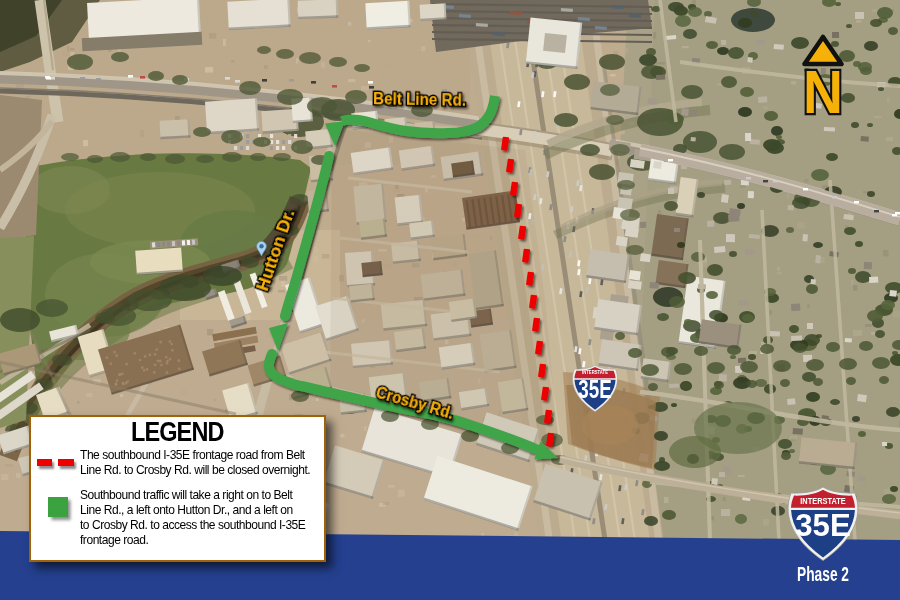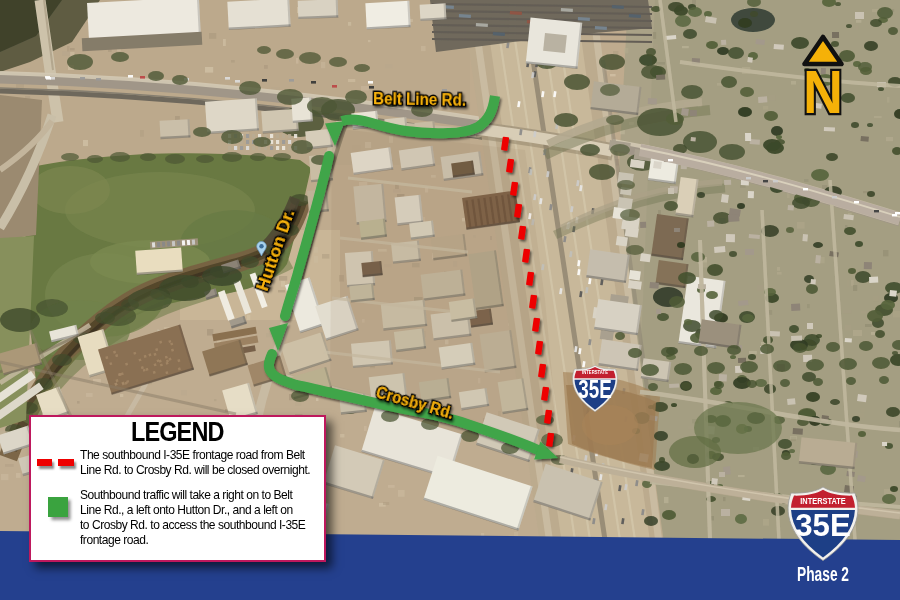--- a/index.html
+++ b/index.html
@@ -1595,21 +1595,21 @@
         <rect x="547.8" y="433" width="6.4" height="13.5" rx="1" fill="#ee0000" transform="rotate(8 551 433)"></rect>
       </g>
       <text x="373" y="104.5" font-family="Liberation Sans, sans-serif" font-weight="bold" font-size="16" fill="#f6b10a" stroke="#000" stroke-width="3" paint-order="stroke" textLength="93" lengthAdjust="spacingAndGlyphs" filter="url(#ds)" transform="rotate(1 373 104.5)">Belt Line Rd.</text>
       <text x="267" y="292" font-family="Liberation Sans, sans-serif" font-weight="bold" font-size="16" fill="#f6b10a" stroke="#000" stroke-width="3" paint-order="stroke" textLength="85" lengthAdjust="spacingAndGlyphs" filter="url(#ds)" transform="rotate(-71 267 292)">Hutton Dr.</text>
       <text x="375" y="397" font-family="Liberation Sans, sans-serif" font-weight="bold" font-size="16" fill="#f6b10a" stroke="#000" stroke-width="3" paint-order="stroke" textLength="80" lengthAdjust="spacingAndGlyphs" filter="url(#ds)" transform="rotate(16 375 397)">Crosby Rd.</text>
       <g>
         <path d="M261.5,256 C258.8,250.5 256.7,248.6 256.7,246.3 A4.8,4.8 0 1 1 266.3,246.3 C266.3,248.6 264.2,250.5 261.5,256 Z" fill="#a9d3ee" stroke="#6d9cc3" stroke-width="0.7"></path>
         <circle cx="261.5" cy="246.3" r="2.2" fill="#3d6d99"></circle>
       </g>
     </svg>
-<div style="position:absolute;left:29px;top:415px;width:297px;height:147px;background:#fff;border:2px solid #be185d;box-sizing:border-box;box-shadow:6px 6px 9px rgba(0,0,0,0.6);font-family:'Liberation Sans',sans-serif">
+<div style="position:absolute;left:29px;top:415px;width:297px;height:147px;background:#fff;border:2px solid #a16207;box-sizing:border-box;box-shadow:6px 6px 9px rgba(0,0,0,0.6);font-family:'Liberation Sans',sans-serif">
 <div style="text-align:center;margin-top:0px;color:#000"><span style="display:inline-block;font-weight:bold;font-size:27px;letter-spacing:-1px;transform:scaleX(0.87);transform-origin:center top">LEGEND</span></div>
 <div style="position:absolute;left:6px;top:42px;width:15px;height:7px;background:#ee0000;box-shadow:2px 2.5px 2px rgba(0,0,0,0.45)"></div>
 <div style="position:absolute;left:27px;top:42px;width:16px;height:7px;background:#ee0000;box-shadow:2px 2.5px 2px rgba(0,0,0,0.45)"></div>
 <div style="position:absolute;left:17px;top:80px;width:20px;height:20px;background:#3aa33f;box-shadow:2.5px 3px 3px rgba(0,0,0,0.45)"></div>
 <div style="position:absolute;left:49px;top:31px;width:260px;font-size:12.8px;line-height:14.9px;color:#000;letter-spacing:-0.5px;transform:scaleX(0.94);transform-origin:left top">
 <div>The southbound I-35E frontage road from Belt<br>Line Rd. to Crosby Rd. will be closed overnight.</div>
 <div style="margin-top:10px">Southbound traffic will take a right on to Belt<br>Line Rd., a left onto Hutton Dr., and a left on<br>to Crosby Rd. to access the southbound I-35E<br>frontage road.</div>
 </div>
 </div>
 <svg width="900" height="600" viewBox="0 0 900 600" style="position:absolute;left:0;top:0">

